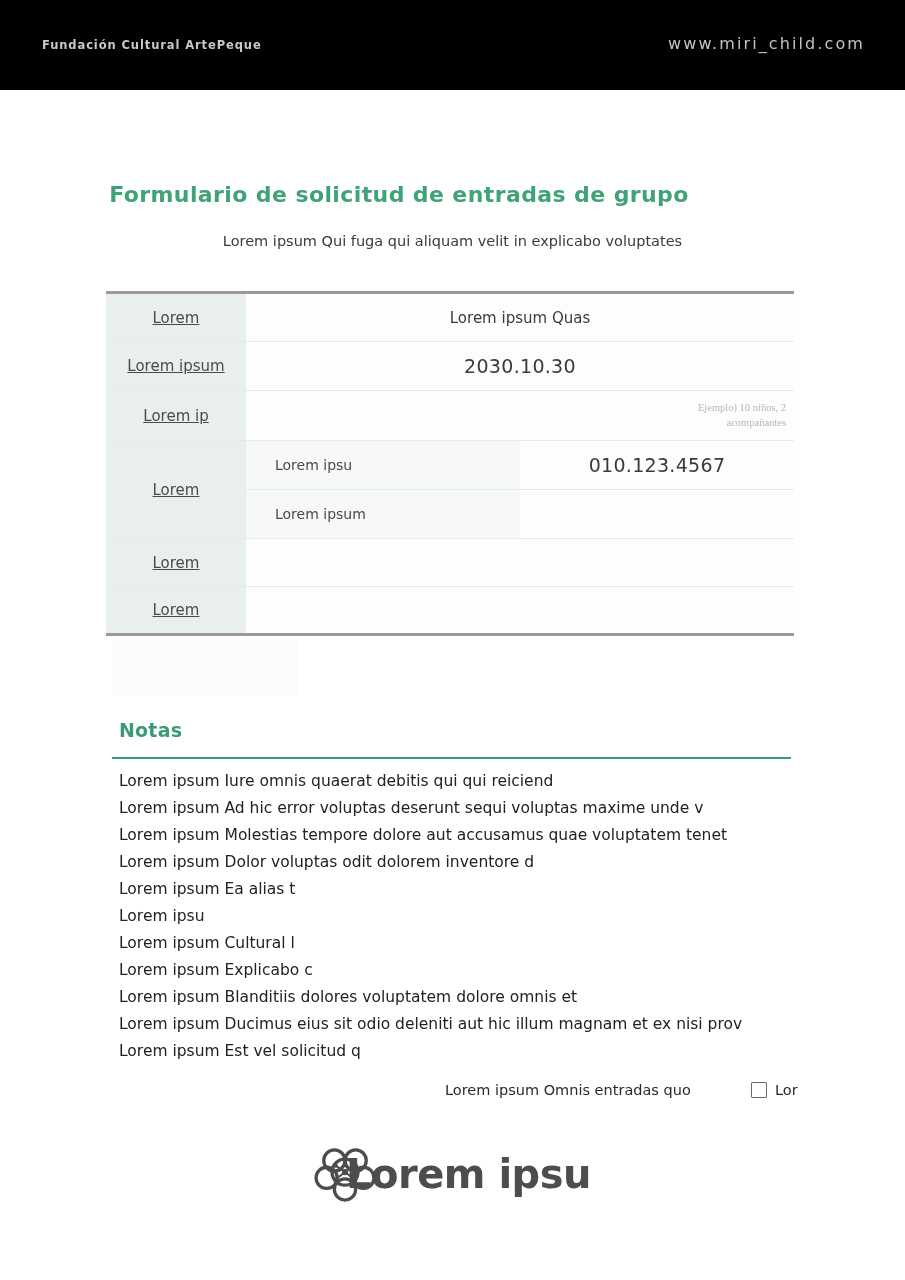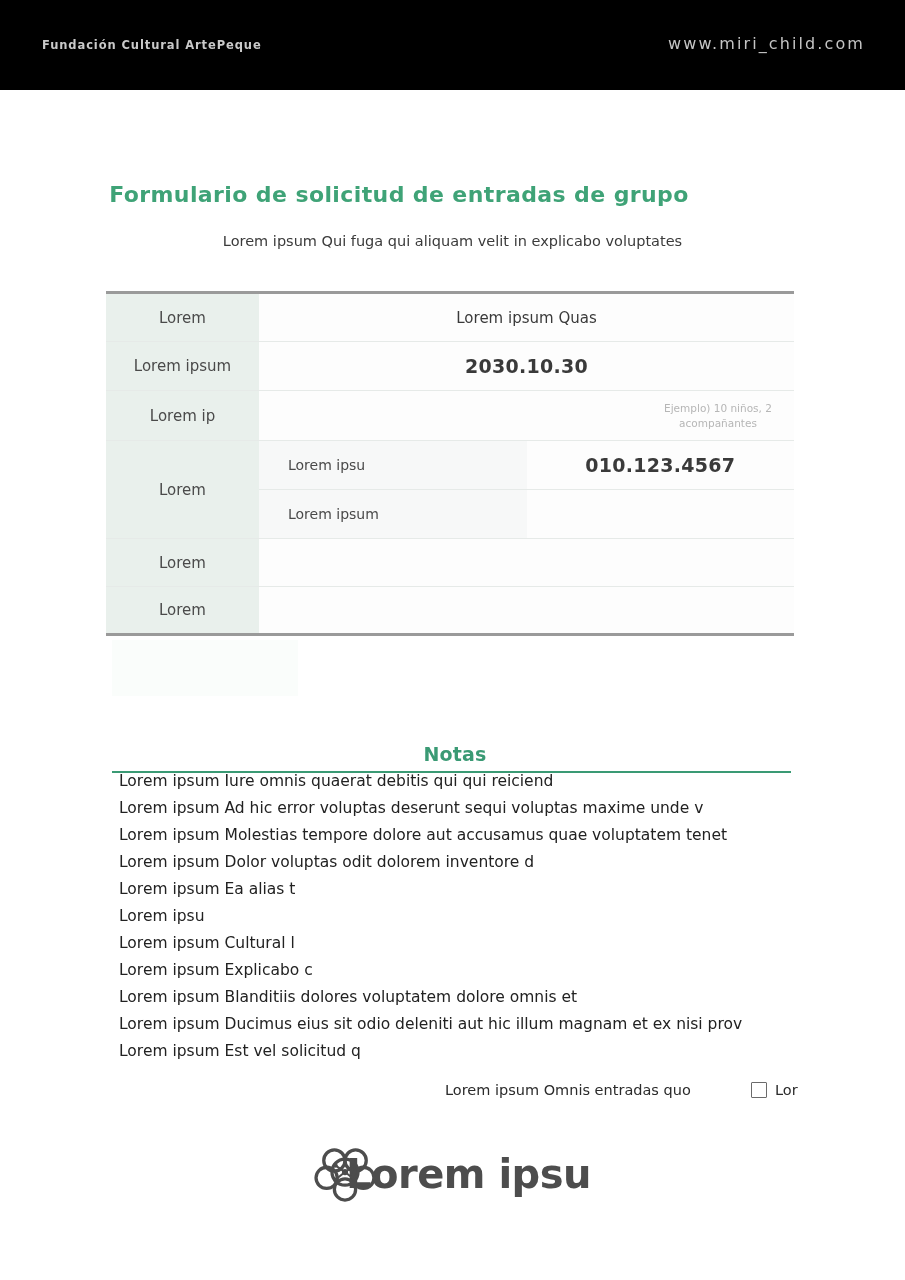--- a/index.html
+++ b/index.html
@@ -97,21 +97,22 @@
     padding: 0;
     vertical-align: middle;
   }
   table.form-table tr:last-child td { border-bottom: none; }
 
   .lbl {
     background: #e9f0ec;
     text-align: center;
     font-size: 15px;
     color: #4a4a4a;
-    width: 153px;
+    width: 140px;
+    text-decoration: underline;
   }
   .sublbl {
     background: #f7f8f8;
     text-align: left;
     padding-left: 29px !important;
     font-size: 14px;
     color: #4a4a4a;
     width: 134px;
     border-right: none;
   }
@@ -119,32 +120,31 @@
     background: #fdfdfd;
     text-align: center;
     font-size: 15px;
     color: #3a3a3a;
     margin-left: 40px;
   }
   .val-big {
     font-size: 19px;
     color: #3a3a3a;
     letter-spacing: 0.3px;
-    font-weight: bold;
   }
   .val-empty { background: #fdfdfd; }
   .hint {
     text-align: right;
     padding-right: 8px !important;
     font-size: 10.5px;
     color: #b6b6b6;
     line-height: 1.35;
     background: #fdfdfd;
   }
-  .hint span { display: inline-block; width: 136px; text-align: center; }
+  .hint span { display: inline-block; width: 136px; text-align: right; font-family: Liberation Serif, serif; }
 
   .r1 { height: 49px; }
   .r2 { height: 49px; }
   .r3 { height: 50px; }
   .r4 { height: 49px; }
   .r5 { height: 49px; }
   .r6 { height: 48px; }
   .r7 { height: 48px; }
 
   .tint-block {
@@ -153,25 +153,24 @@
     top: 550px;
     width: 186px;
     height: 56px;
     background: #fafdfb;
   }
 
   
   .notas-head {
     position: absolute;
     left: 112px;
-    top: 653px;
+    top: 629px;
     width: 679px;
     border-bottom: 2.5px solid #3a9a74;
-    padding-bottom: 6px;
-    text-align: center;
+    padding-bottom: 16px;
   }
   .notas-title {
     font-size: 19px;
     font-weight: 700;
     color: #3a9a74;
     padding-left: 7px;
     letter-spacing: 0.2px;
   }
 
   .notes-list {

